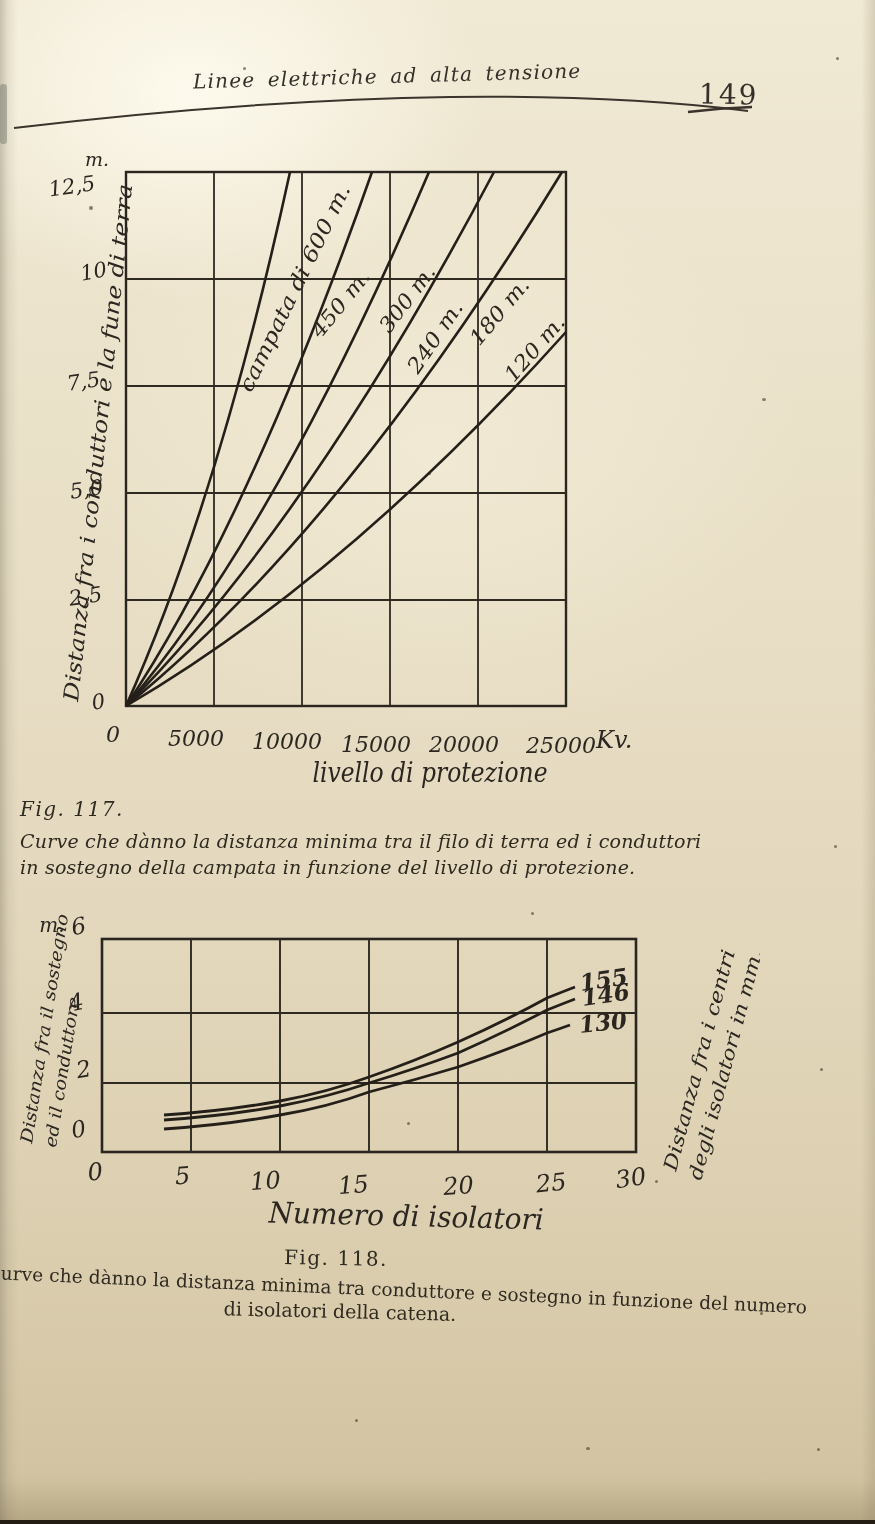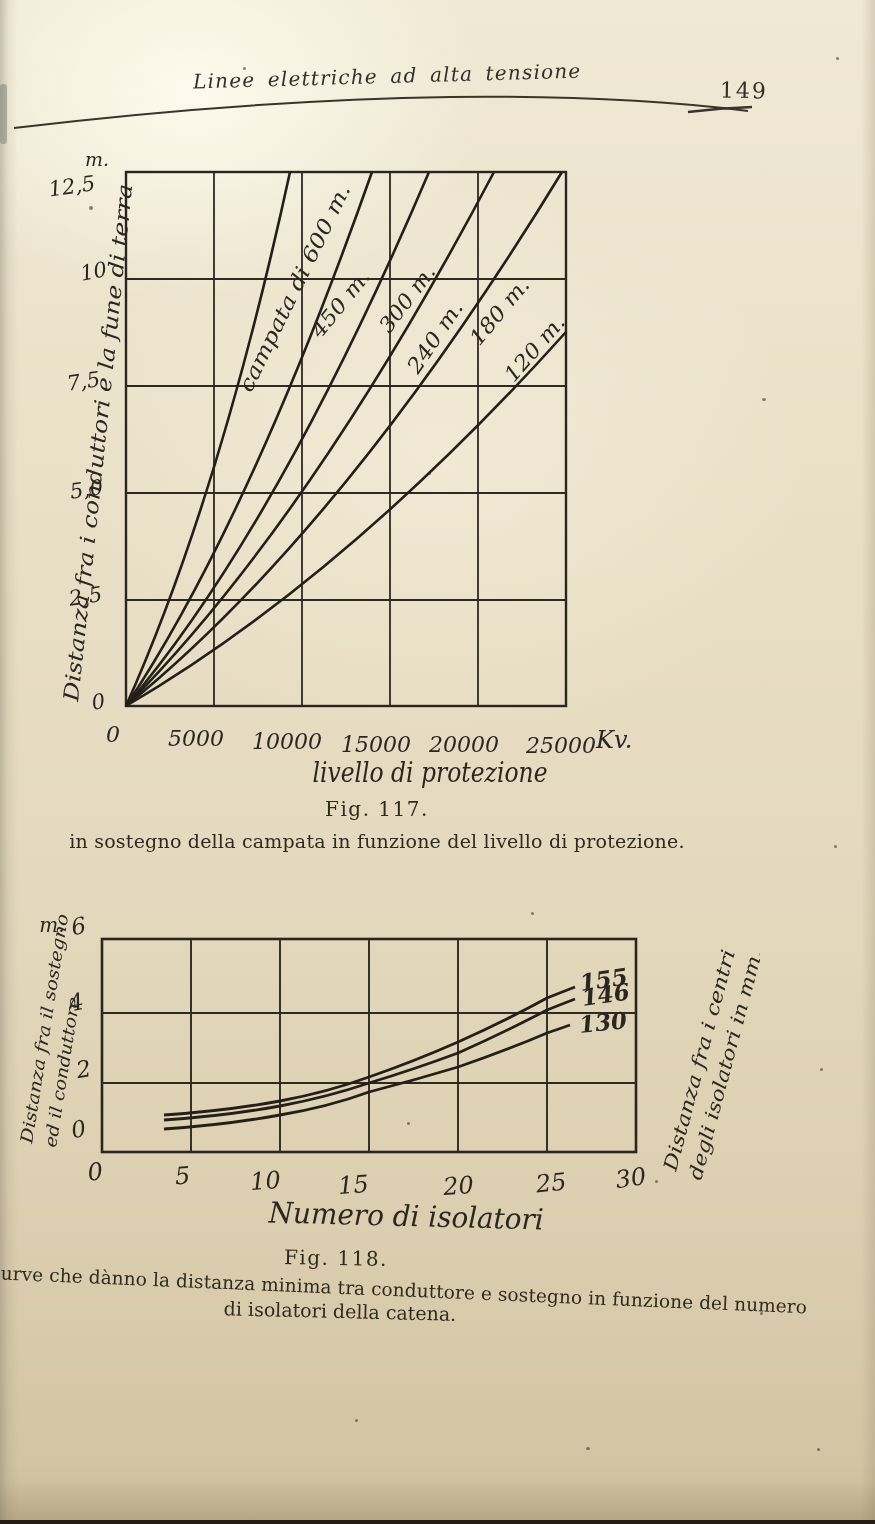--- a/index.html
+++ b/index.html
@@ -27,27 +27,27 @@
 
   .speck{position:absolute;border-radius:50%;background:#4a4236;opacity:.65;}
 
   .header-title{
     position:absolute;left:193px;top:64px;
     font-style:italic;font-size:20px;letter-spacing:1.2px;word-spacing:5px;
     transform:rotate(-1.6deg);white-space:nowrap;color:#35302a;
   }
   .page-number{
     position:absolute;left:699px;top:78px;
-    font-size:22px;letter-spacing:2px;color:#35302a;transform:rotate(1deg);margin-left:21px;
+    font-size:28px;letter-spacing:2px;color:#35302a;transform:rotate(1deg);
   }
   svg text{fill:#2b2620;}
   .hand{font-style:italic;font-family:"DejaVu Serif",serif;}
 
   .caption117{
-    position:absolute;left:12px;top:797px;width:730px;text-align:center;
+    position:absolute;left:20px;top:797px;width:730px;text-align:left;font-style:italic;
   }
   .caption117 .figno{font-size:20px;letter-spacing:1.5px;margin-bottom:7px;}
   .caption117 .line{font-size:19px;line-height:26px;white-space:nowrap;letter-spacing:0.2px;}
 
   .caption118-figno{
     position:absolute;left:0px;top:1246px;width:672px;text-align:center;
     font-size:20px;letter-spacing:1.5px;transform:rotate(1deg);
   }
   .caption118-line1{
     position:absolute;left:-13px;top:1262px;width:780px;
@@ -145,20 +145,21 @@
       <text x="464" y="752">20000</text>
       <text x="561" y="753">25000</text>
     </g>
     <text class="hand" x="596" y="748" font-size="24">Kv.</text>
 
     <text class="hand" x="430" y="782" font-size="28" text-anchor="middle" textLength="235" lengthAdjust="spacingAndGlyphs">livello di protezione</text>
   </svg>
 
   <div class="caption117">
     <div class="figno">Fig. 117.</div>
+    <div class="line">Curve che dànno la distanza minima tra il filo di terra ed i conduttori</div>
     <div class="line">in sostegno della campata in funzione del livello di protezione.</div>
   </div>
 
   <svg style="position:absolute;left:0;top:880px;" width="760" height="460" viewBox="0 880 760 460">
 
     <rect x="102" y="939" width="534" height="213" fill="none" stroke="#2a251e" stroke-width="2.6"></rect>
 
     <g stroke="#2e2921" stroke-width="1.9">
       <line x1="191" y1="939" x2="191" y2="1152"></line>
       <line x1="280" y1="939" x2="280" y2="1152"></line>

